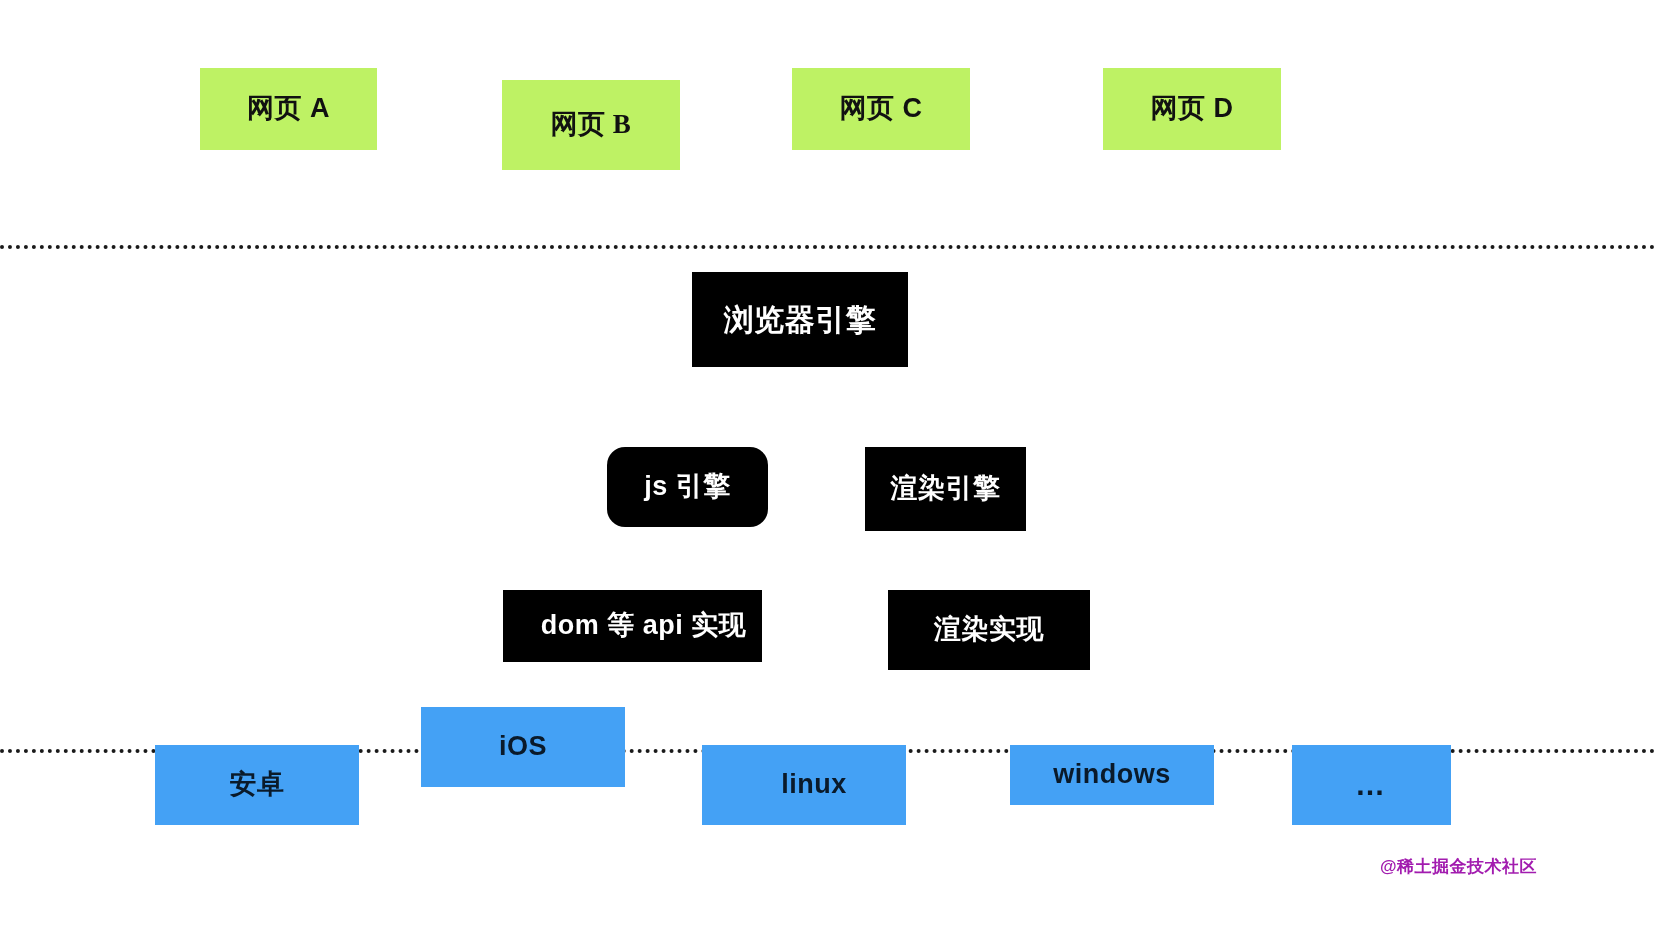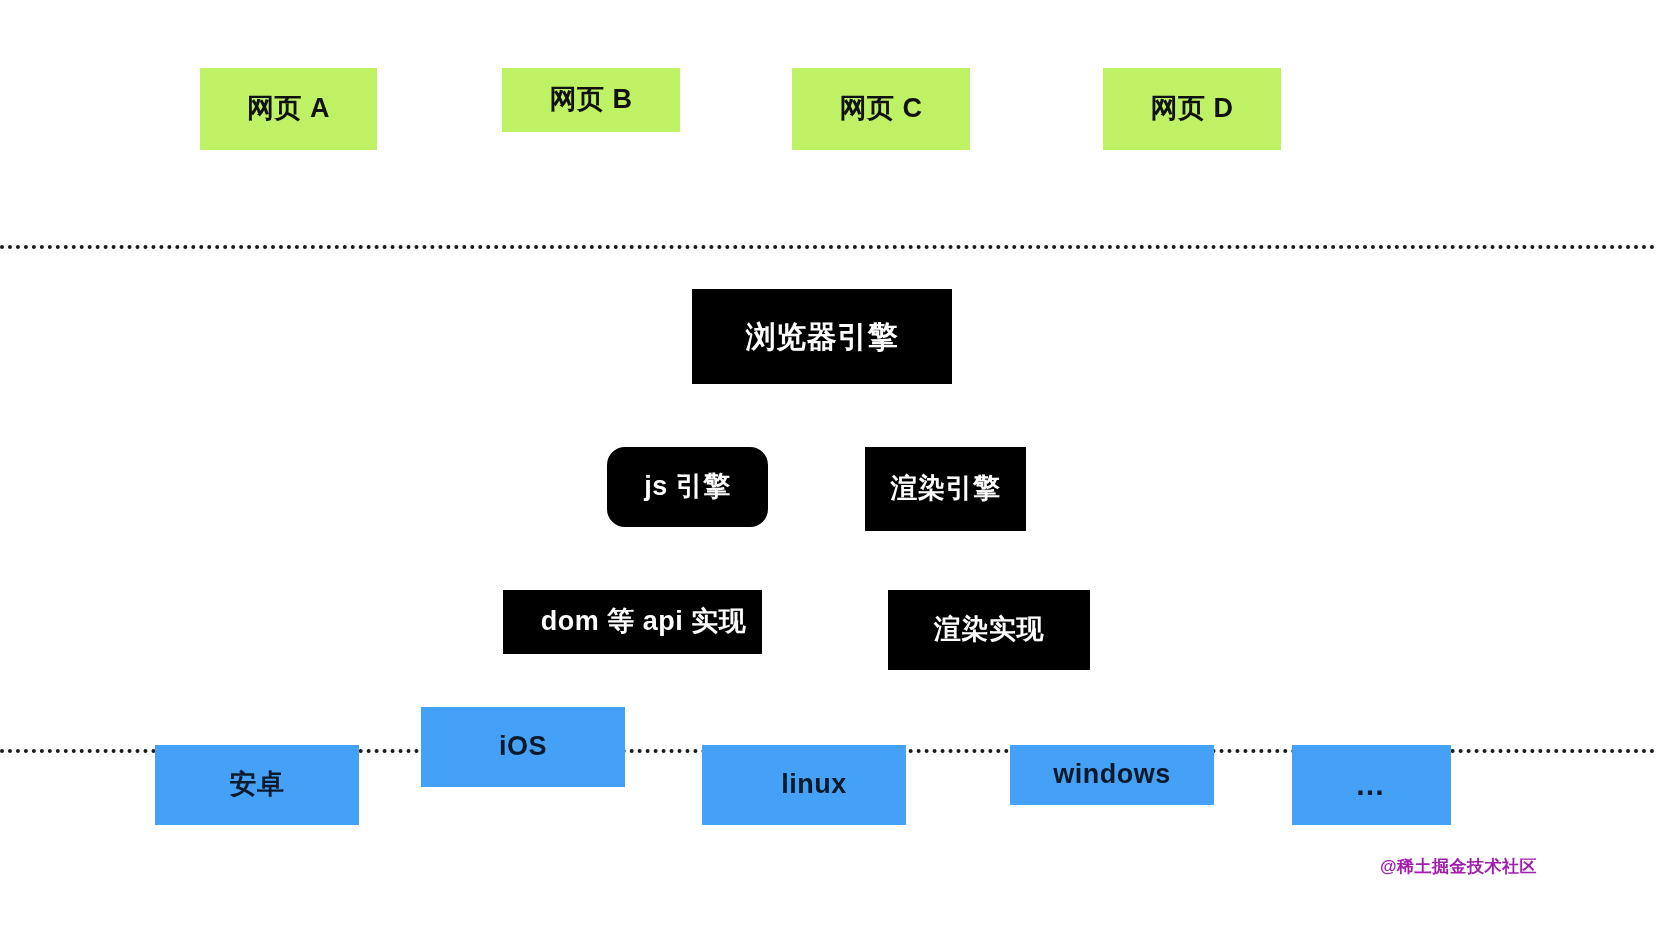--- a/index.html
+++ b/index.html
@@ -65,35 +65,35 @@
     line-height: 0.6;
   }
 </style>
 </head>
 <body>
 
 <div id="canvas">
 
   <div id="web-pages-layer">
       <div class="node node-web" style="left: 200px; top: 68px; width: 177px; height: 82px;">网页 A</div>
-      <div class="node node-web" style="left: 502px; top: 68px; width: 178px; height: 64px;">网页 B</div>
+      <div class="node node-web" style="left: 502px; top: 80px; width: 178px; height: 90px; font-family: Liberation Serif, serif;">网页 B</div>
       <div class="node node-web" style="left: 792px; top: 68px; width: 178px; height: 82px;">网页 C</div>
       <div class="node node-web" style="left: 1103px; top: 68px; width: 178px; height: 82px;">网页 D</div>
     </div>
 
   <div id="dividers-layer">
       <div class="divider" style="top: 245px;"></div>
       <div class="divider" style="top: 749px;"></div>
     </div>
 
   <div id="engines-layer">
-      <div class="node node-engine" style="left: 692px; top: 289px; width: 260px; height: 95px; font-size: 30px;">浏览器引擎</div>
+      <div class="node node-engine" style="left: 692px; top: 272px; width: 216px; height: 95px; font-size: 30px;">浏览器引擎</div>
       <div class="node node-engine" style="left: 607px; top: 447px; width: 161px; height: 80px; font-size: 27px; border-radius: 18px;">js 引擎</div>
       <div class="node node-engine" style="left: 865px; top: 447px; width: 161px; height: 84px; font-size: 27px;">渲染引擎</div>
-      <div class="node node-engine" style="left: 503px; top: 590px; width: 259px; height: 64px; font-size: 27px; padding-left: 22px;">dom 等 api 实现</div>
+      <div class="node node-engine" style="left: 503px; top: 590px; width: 259px; height: 72px; font-size: 27px; padding-left: 22px;">dom 等 api 实现</div>
       <div class="node node-engine" style="left: 888px; top: 590px; width: 202px; height: 80px; font-size: 27px;">渲染实现</div>
     </div>
 
   <div id="os-layer">
       <div class="node node-os" style="left: 155px; top: 745px; width: 204px; height: 80px;">安卓</div>
       <div class="node node-os" style="left: 421px; top: 707px; width: 204px; height: 80px;">iOS</div>
       <div class="node node-os" style="left: 702px; top: 745px; width: 204px; height: 80px; padding-left: 20px;">linux</div>
       <div class="node node-os" style="left: 1010px; top: 745px; width: 204px; height: 60px;">windows</div>
       <div class="node node-os dots-label" style="left: 1292px; top: 745px; width: 159px; height: 80px;">…</div>
     </div>

